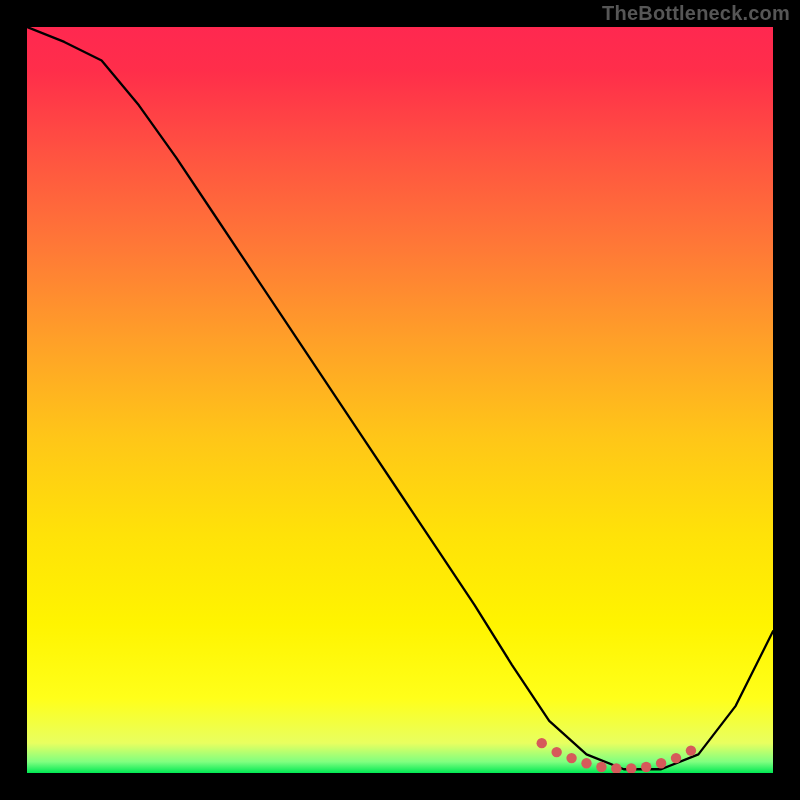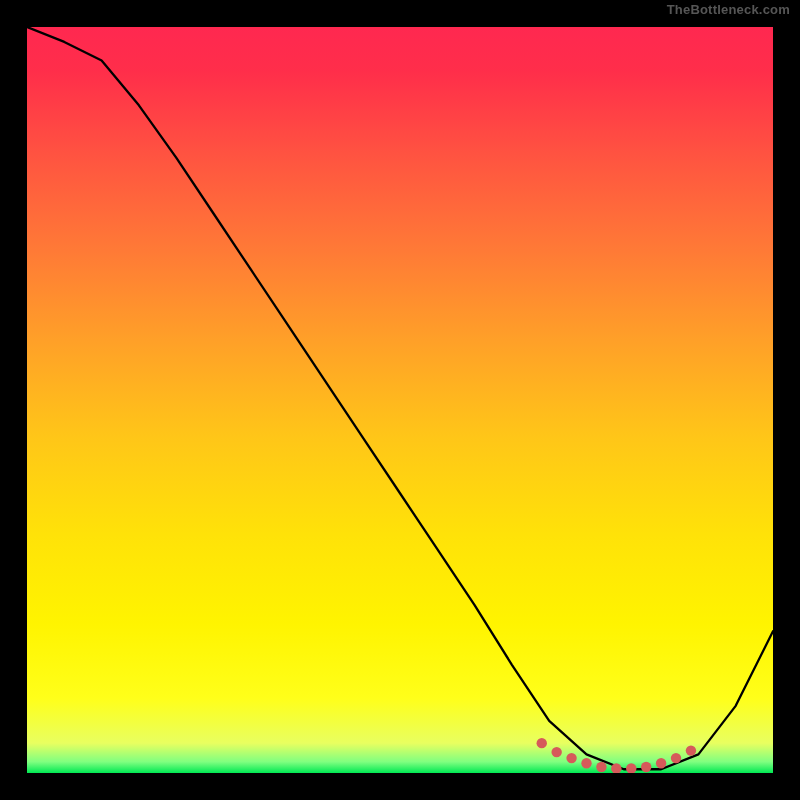--- a/index.html
+++ b/index.html
@@ -16,21 +16,21 @@
     left: 0;
     width: 800px;
     height: 800px;
     background: #000;
   }
   .attribution {
     position: absolute;
     top: 2px;
     right: 10px;
     font-family: Arial, Helvetica, sans-serif;
-    font-size: 13px;
+    font-size: 20px;
     font-weight: 600;
     color: #565656;
     letter-spacing: 0.2px;
   }
   svg.plot {
     position: absolute;
     top: 27px;
     left: 27px;
     width: 746px;
     height: 746px;

